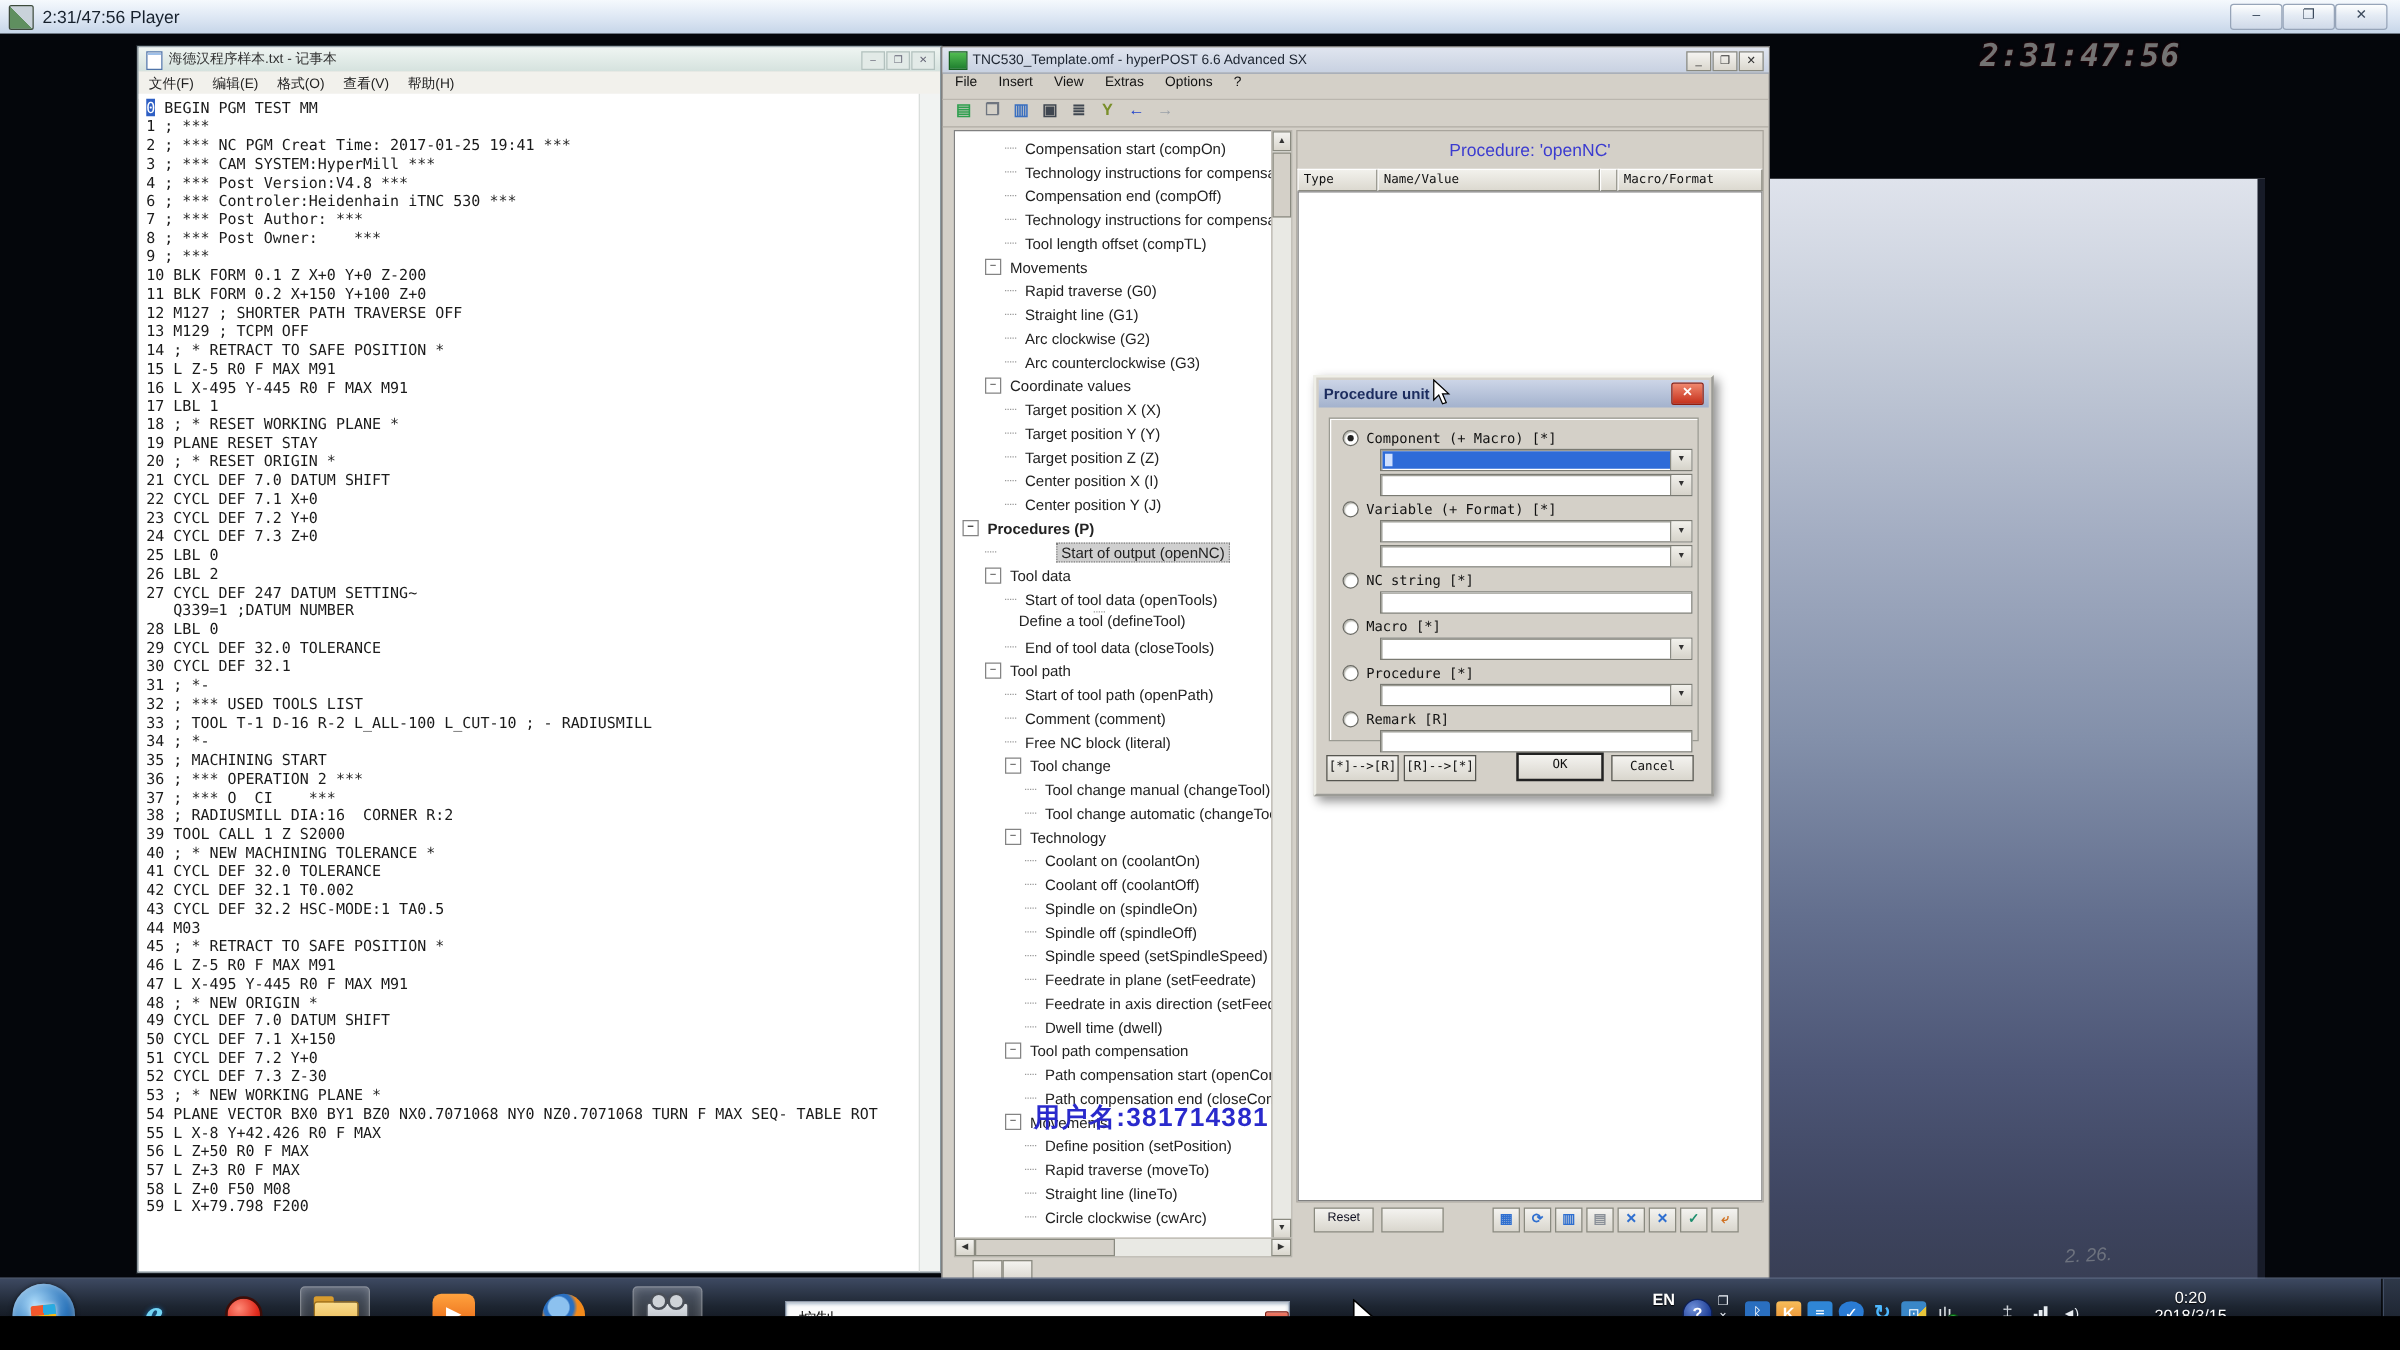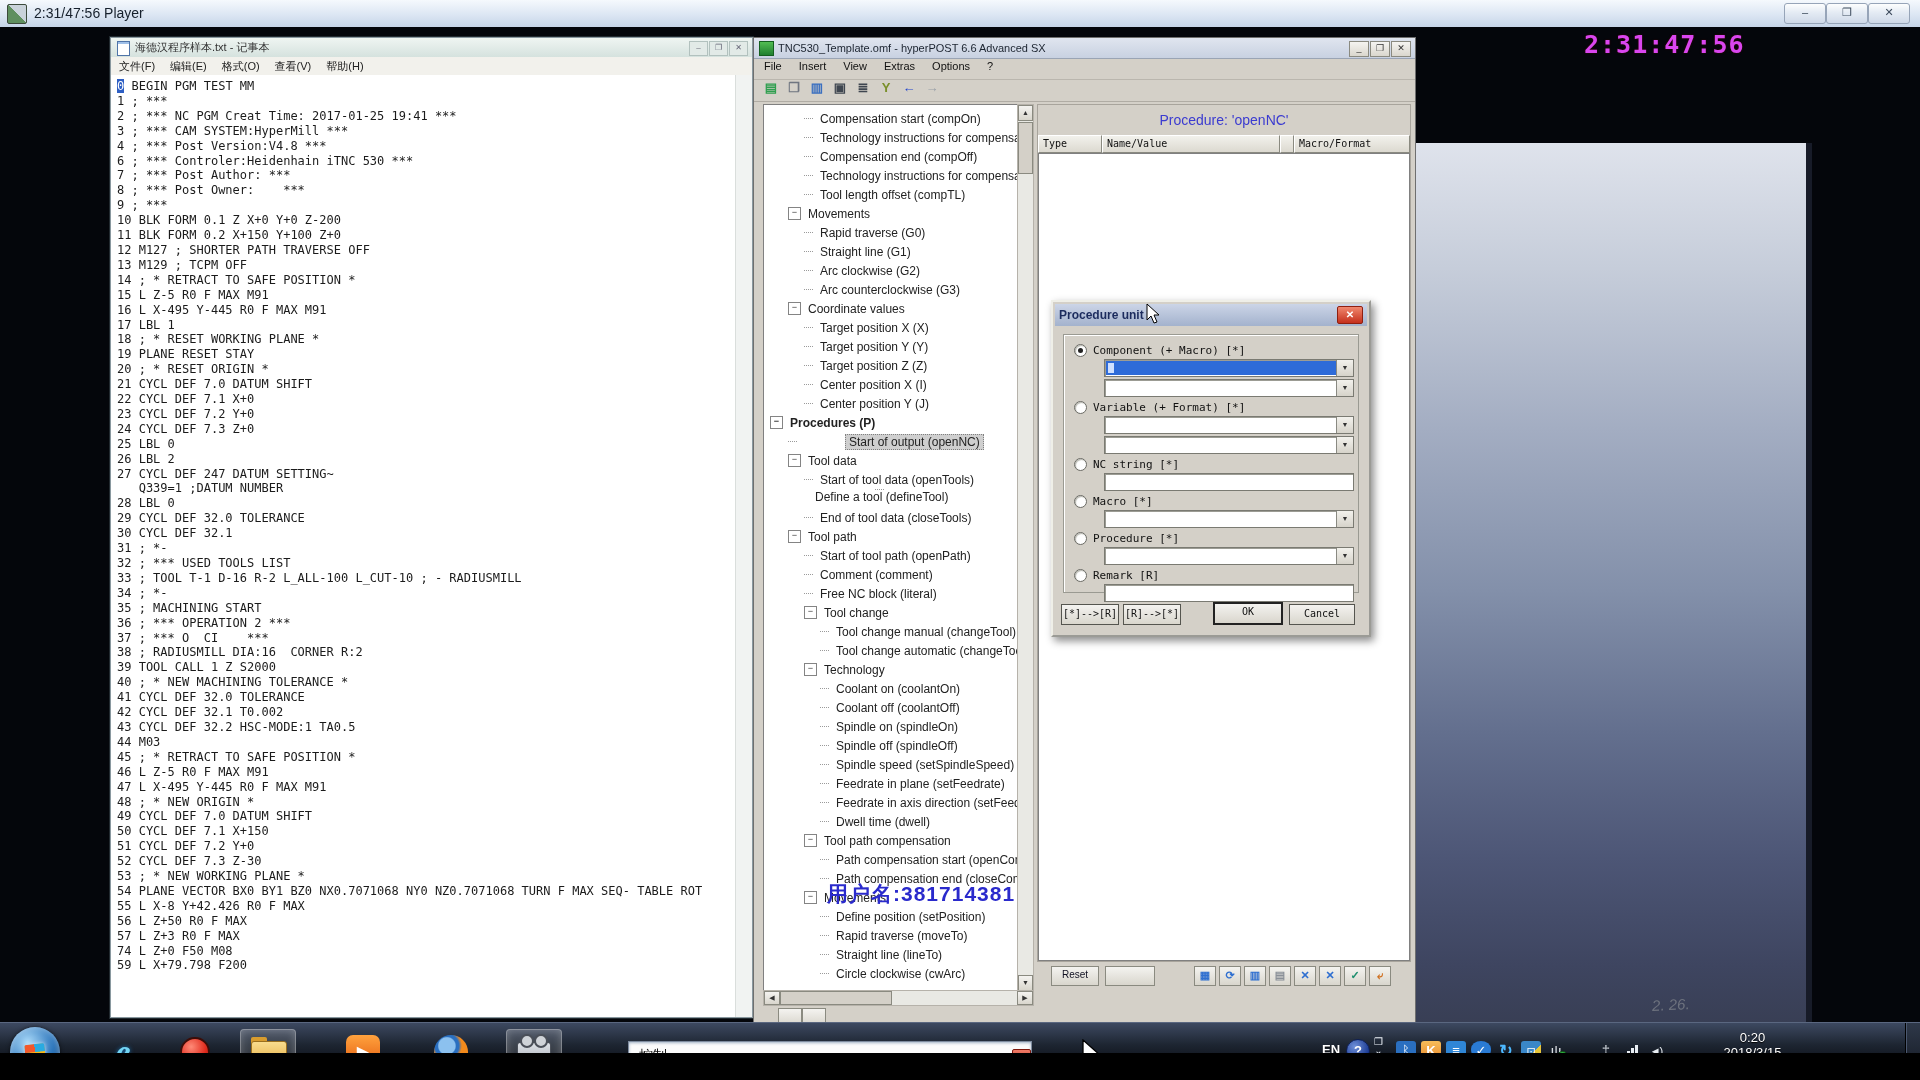--- a/index.html
+++ b/index.html
@@ -7,21 +7,21 @@
   .abs{position:absolute;}
   
   #ptbar{left:0;top:0;width:1920px;height:27px;background:linear-gradient(#f5f9fd,#dce6f3 55%,#c6d5e8);border-bottom:1px solid #8fa0b5;}
   #papp{left:7px;top:4px;width:18px;height:18px;background:linear-gradient(45deg,#5f8f5f 0 50%,#c9d2da 50% 100%);border:1px solid #3c4a3c;border-radius:2px;}
   #ptitle{left:34px;top:5px;font-size:14px;color:#16202c;}
   .pwbtn{top:3px;width:40px;height:19px;background:linear-gradient(#fdfefe,#e4ebf4 45%,#cfd9e8);border:1px solid #96a4b8;border-radius:3px;color:#3c4a5c;font-size:11px;text-align:center;line-height:17px;}
   
   #video{left:0;top:27px;width:1920px;height:995px;background:#04060b;}
   #rdesk{left:1416px;top:116px;width:396px;height:894px;background:linear-gradient(180deg,#dfe3ec 0%,#c6cdda 14%,#a3adc2 32%,#8390aa 50%,#636f8e 66%,#4d5676 80%,#3e4560 92%,#373d52 100%);}
   #rdesk .edge{position:absolute;right:0;top:0;width:6px;height:100%;background:#171b28;}
-  #tcode{left:1584px;top:29px;font-family:"DejaVu Sans Mono",monospace;font-weight:bold;font-size:25px;color:#d946ef;letter-spacing:1px;text-shadow:0 0 2px rgba(130,0,0,.5);}
+  #tcode{left:1584px;top:29px;font-family:"DejaVu Sans Mono",monospace;font-weight:bold;font-size:25px;color:#737373;letter-spacing:1px;text-shadow:0 0 2px rgba(130,0,0,.5);font-style:italic;}
   #annot{left:1652px;top:994px;font-style:italic;font-size:15px;color:#6d727e;transform:rotate(-3deg);}
   
   #np{left:110px;top:37px;width:641px;height:979px;background:#fff;border:1px solid #89989f;box-shadow:0 0 0 1px #222a30;}
   #np-tb{position:absolute;left:0;top:0;right:0;height:19px;background:linear-gradient(#eff5f2,#d5e2de);border-bottom:1px solid #b6c5c1;font-size:11px;color:#333;line-height:19px;padding-left:24px;}
   #np-ic{position:absolute;left:6px;top:3px;width:11px;height:13px;background:#fff;border:1px solid #4f74a8;box-shadow:inset 0 2px 0 #9fc0e8;}
   .np-wb{top:3px;width:17px;height:13px;background:#e2eae7;border:1px solid #b2c1be;font-size:8px;line-height:12px;text-align:center;color:#667;}
   #np-menu{position:absolute;left:0;top:19px;right:0;height:17px;background:#f2f1ec;border-bottom:1px solid #d2d1ca;display:flex;gap:15px;padding:2px 8px;font-size:11px;color:#222;}
   #np-body{position:absolute;left:0;top:37px;right:16px;bottom:0;background:#fff;overflow:hidden;padding:4px 0 0 6px;}
   #np-sb{position:absolute;right:0;top:37px;width:16px;bottom:0;background:#f1f3f2;border-left:1px solid #dadedc;}
   .cl{white-space:pre;font-family:"DejaVu Sans Mono",monospace;font-size:12px;line-height:14.9px;color:#1b1b1b;}
@@ -84,21 +84,21 @@
   .ic-folder{position:relative;width:34px;height:24px;}
   .ic-folder::before{content:"";position:absolute;left:0;top:-4px;width:16px;height:8px;background:#d89c2e;border-radius:2px;}
   .ic-folder::after{content:"";position:absolute;left:0;top:0;width:34px;height:22px;background:linear-gradient(#f9dc8e,#e7b045);border-radius:3px;border:1px solid #9a6f1d;}
   .ic-media{width:34px;height:34px;border-radius:7px;background:linear-gradient(#ffa23e,#e2590c);color:#fff;font-size:16px;text-align:center;line-height:34px;}
   .ic-fox{width:34px;height:34px;border-radius:50%;background:radial-gradient(circle at 38% 32%,#8cc1ef 0 26%,#2a6fc0 30% 38%,#f28a1c 48% 75%,#cf5a10 100%);}
   .ic-cam{position:relative;width:32px;height:20px;background:linear-gradient(#dfe3e8,#aab0b8);border:1px solid #4a4f58;border-radius:3px;}
   .ic-cam::before{content:"";position:absolute;left:2px;top:-9px;width:10px;height:10px;border:2px solid #4a4f58;border-radius:50%;background:#cfd3d8;}
   .ic-cam::after{content:"";position:absolute;left:16px;top:-9px;width:10px;height:10px;border:2px solid #4a4f58;border-radius:50%;background:#cfd3d8;}
   #ctlfield{position:absolute;left:628px;top:18px;width:404px;height:26px;background:#fbfbfb;border:1px solid #7e8b9e;box-shadow:inset 0 1px 3px #9fb0c4;font-size:14px;color:#111;line-height:26px;padding-left:10px;box-sizing:border-box;}
   #ctl-x{position:absolute;left:1012px;top:26px;width:17px;height:16px;background:linear-gradient(#ee7a66,#c5301c);border:1px solid #7d170c;border-radius:2px;color:#fff;font-size:10px;line-height:15px;text-align:center;}
-  #lang{position:absolute;left:1322px;top:19px;color:#fff;font-size:13px;font-weight:bold;text-shadow:0 1px 1px #000;}
+  #lang{position:absolute;left:1322px;top:9px;color:#fff;font-size:13px;font-weight:bold;text-shadow:0 1px 1px #000;}
   #helpc{position:absolute;left:1346px;top:16px;width:22px;height:22px;border-radius:50%;background:radial-gradient(circle at 35% 30%,#6e8fd8,#1a3a92 70%);border:1px solid #0d1f55;color:#fff;font-size:13px;font-weight:bold;text-align:center;line-height:21px;}
   #chev{position:absolute;left:1374px;top:14px;color:#e8edf4;font-size:10px;line-height:9px;text-align:center;}
   .ti{position:absolute;top:18px;width:20px;height:20px;font-size:13px;text-align:center;line-height:20px;color:#fff;}
   .ti-blue{background:#2a6fc0;border-radius:3px;}
   .ti-orange{background:linear-gradient(#f7bd5a,#e8872a);border-radius:3px;color:#fff;font-weight:bold;}
   .ti-skyblue{background:#2f86d6;border-radius:3px;}
   .ti-shield{background:#2a7bd4;border-radius:50% 50% 50% 50%/40% 40% 60% 60%;}
   .ti-plain-blue{color:#4db8ff;font-weight:bold;font-size:16px;}
   .ti-capture{background:linear-gradient(135deg,#3a87c8 0 60%,#e8c53a 60% 100%);border-radius:3px;font-size:11px;}
   .ti-usb{color:#d8dde2;font-size:15px;position:relative;}
@@ -198,21 +198,21 @@
           <div class="cl">48 ; * NEW ORIGIN *</div>
           <div class="cl">49 CYCL DEF 7.0 DATUM SHIFT</div>
           <div class="cl">50 CYCL DEF 7.1 X+150</div>
           <div class="cl">51 CYCL DEF 7.2 Y+0</div>
           <div class="cl">52 CYCL DEF 7.3 Z-30</div>
           <div class="cl">53 ; * NEW WORKING PLANE *</div>
           <div class="cl">54 PLANE VECTOR BX0 BY1 BZ0 NX0.7071068 NY0 NZ0.7071068 TURN F MAX SEQ- TABLE ROT</div>
           <div class="cl">55 L X-8 Y+42.426 R0 F MAX</div>
           <div class="cl">56 L Z+50 R0 F MAX</div>
           <div class="cl">57 L Z+3 R0 F MAX</div>
-          <div class="cl">74 L Z+0 F50 M08</div>
+          <div class="cl">58 L Z+0 F50 M08</div>
           <div class="cl">59 L X+79.798 F200</div>
         </div>
       <div id="np-sb"></div>
     </div>
 
     <div id="hp" class="abs" style="top:10px;">
       <div id="hp-tb">
         <div id="hp-ic"></div>
         <span>TNC530_Template.omf - hyperPOST 6.6 Advanced SX</span>
         <span id="hp-wbtns"><div class="abs hp-wb" style="right: 46px;">_</div><div class="abs hp-wb" style="right: 25px;">❐</div><div class="abs hp-wb" style="right: 4px;">✕</div></span>

